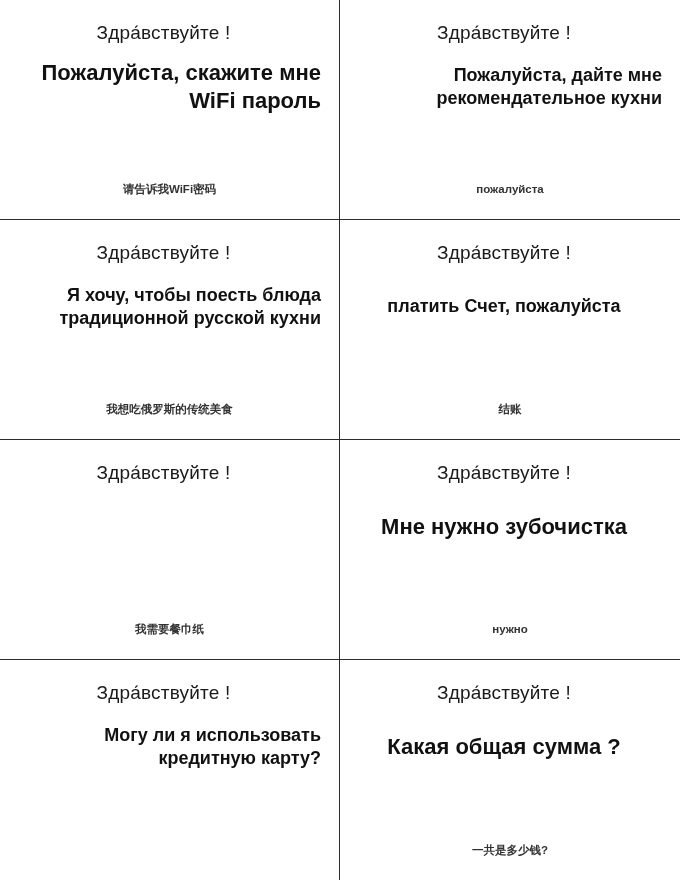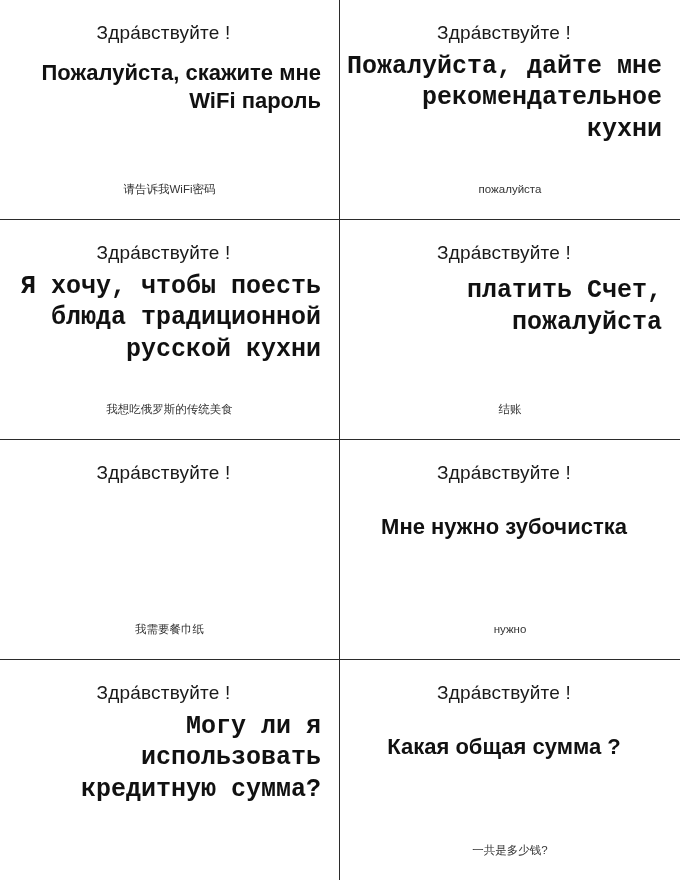--- a/index.html
+++ b/index.html
@@ -53,24 +53,24 @@
     margin: 0;
     flex: 0 0 auto;
     display: flex;
     align-items: center;
     justify-content: center;
     min-height: 72px;
     padding: 0 2px;
     text-align: right;
   }
   .phrase.size-l { font-size: 22px; }
-  .phrase.size-m { font-size: 25px; font-family: Liberation Mono, monospace; }
+  .phrase.size-m { font-size: 18px; }
   .cn {
     font-size: 11.5px;
-    font-weight: 400;
+    font-weight: 700;
     color: #333333;
     margin: 0;
     position: absolute;
     bottom: 22px;
     left: 0;
     right: 0;
     line-height: 1.3;
   }
 </style>
 </head>
@@ -108,21 +108,21 @@
   </div>
 
   <div class="card col-right row-3">
     <div class="greeting">Здра́вствуйте !</div>
     <div class="phrase size-l">Мне нужно зубочистка</div>
     <div class="cn">нужно</div>
   </div>
 
   <div class="card col-left row-4">
     <div class="greeting">Здра́вствуйте !</div>
-    <div class="phrase size-m">Могу ли я использовать кредитную сумма?</div>
+    <div class="phrase size-m">Могу ли я использовать кредитную карту?</div>
   </div>
 
   <div class="card col-right row-4">
     <div class="greeting">Здра́вствуйте !</div>
     <div class="phrase size-l">Какая общая сумма ?</div>
     <div class="cn">一共是多少钱?</div>
   </div>
 
 </div>
 

